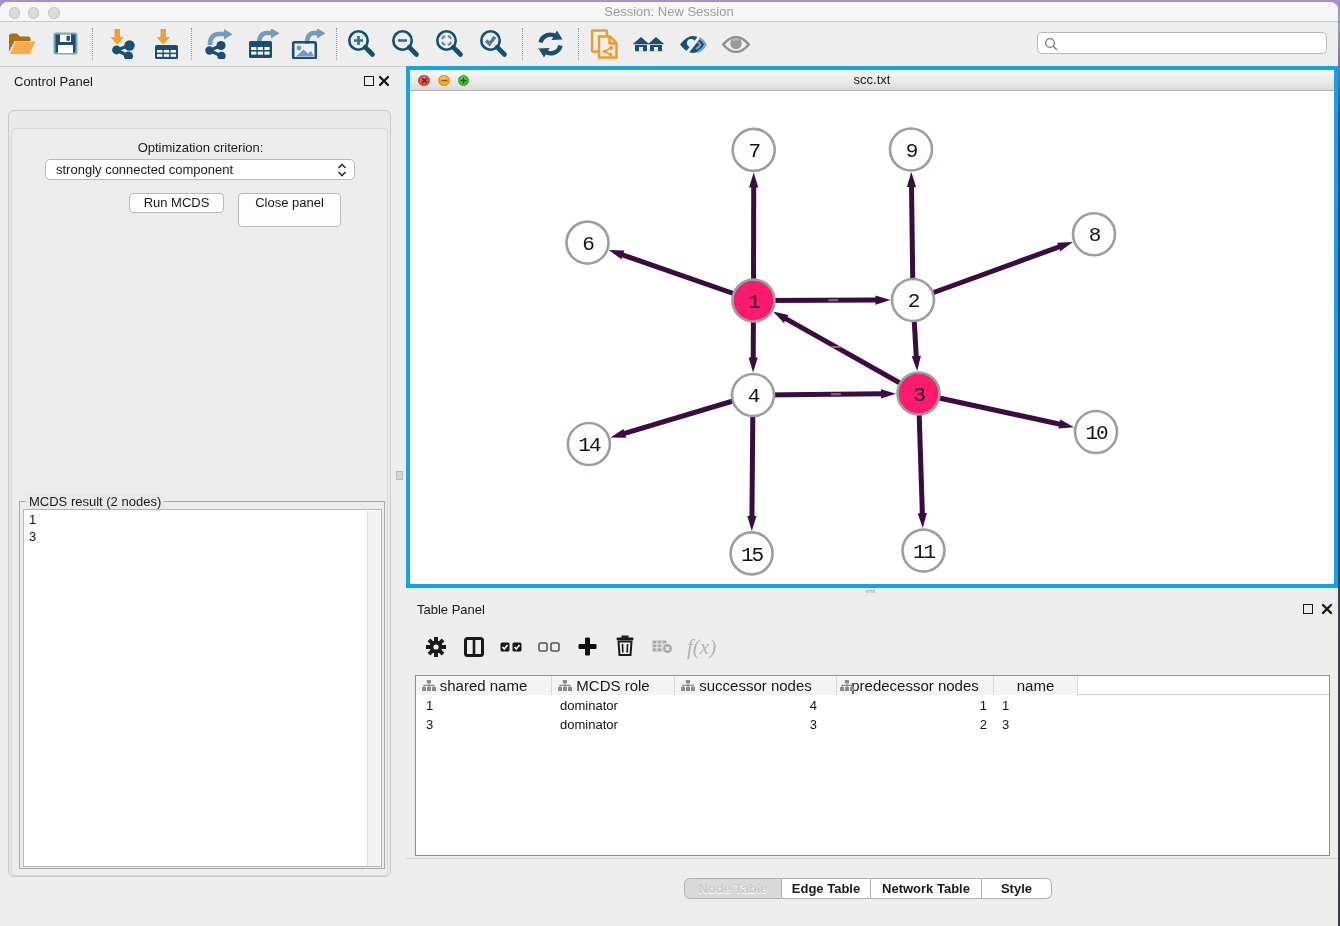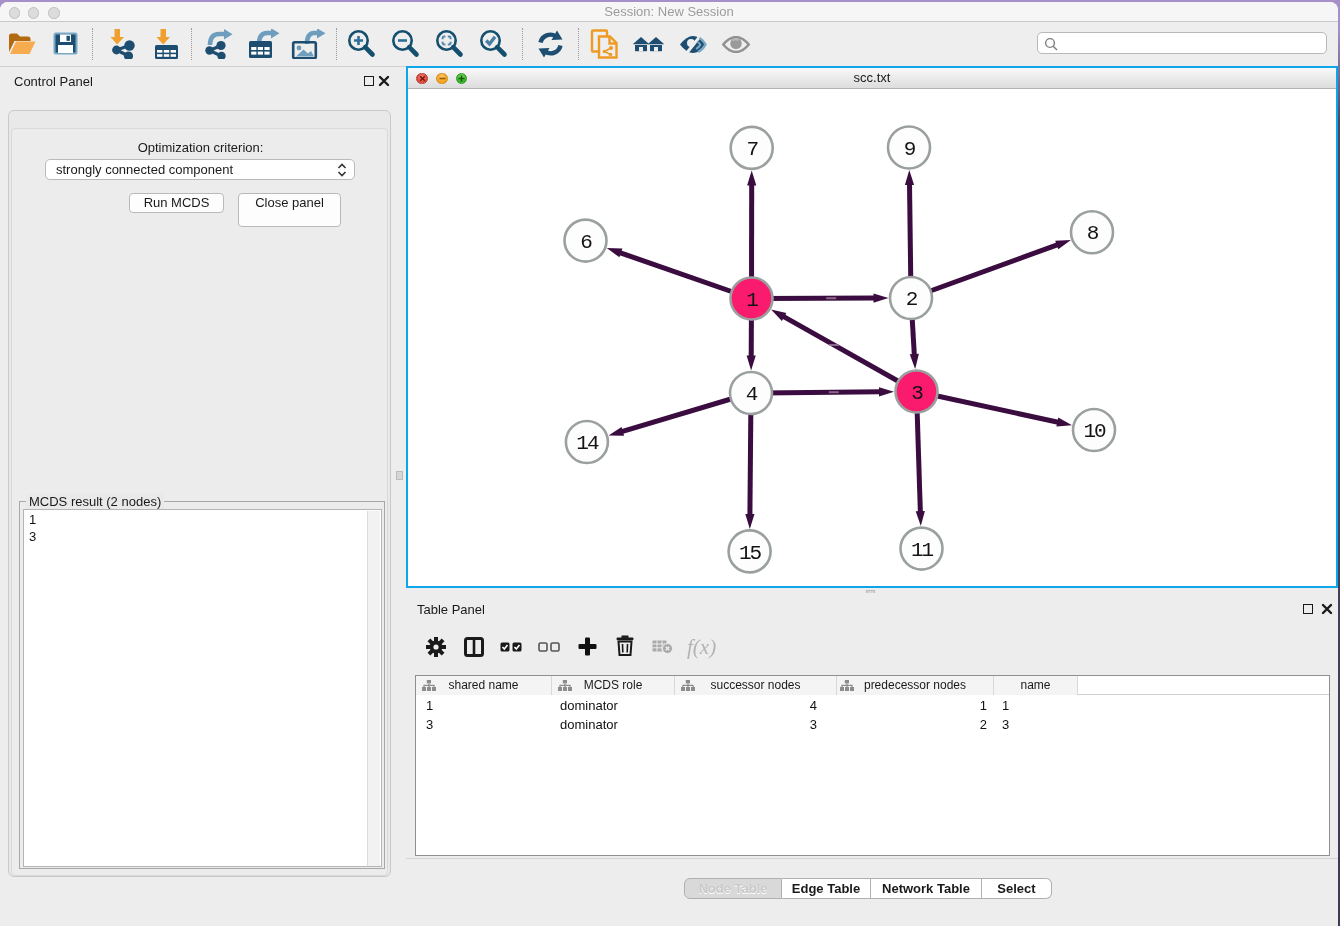--- a/index.html
+++ b/index.html
@@ -10,27 +10,27 @@
 #titlebar .t { width:100%; text-align:center; font-size:13px; color:#9c9c9c; line-height:20px; }
 #toolbar { position:absolute; left:0; top:20px; width:100%; height:45px; background:#eeeeee; border-bottom:1px solid #cfcfcf; }
 .tsep { position:absolute; top:6px; height:32px; width:0; border-left:1px dotted #9a9a9a; }
 #search { position:absolute; left:1037px; top:9.5px; width:290px; height:22px; background:#fff; border:1px solid #b9b9b9; border-radius:5px; }
 #cpanel { position:absolute; left:0; top:65px; width:395px; height:824px; background:#ededed;padding-left:19px; }
 .paneltitle { font-size:13px; color:#1a1a1a; }
 .tab { position:absolute; top:0; height:23px; z-index:5; background:#fff; border:1px solid #b5b5b5; border-left:none; font-size:13px; font-weight:700; color:#1a1a1a; text-align:center; line-height:21px; }
 .seltab { background:#d9d9d9 !important; color:#c9c9c9 !important; text-shadow:0 1px 0 #fff; }
 #cbody { position:absolute; left:8px; top:43px; width:383px; height:767px; background:#e9e9e9; border:1px solid #c9c9c9; border-radius:6px; }
 .btn { position:absolute; background:#fdfdfd; border:1px solid #b9b9b9; border-radius:4px; font-size:13px; color:#1a1a1a; text-align:center;margin-left:34px; }
-#netframe { position:absolute; left:406px; top:64px; width:932px; height:522px; border:2px solid #0ea5e9; background:#fff; }
+#netframe { position:absolute; left:406px; top:64px; width:932px; height:522px; border:4px solid #0ea5e9; background:#fff; }
 #nettitle { position:absolute; left:0; top:0; width:100%; height:21px; background:linear-gradient(#f9f9f9,#dcdcdc); border-bottom:1px solid #b3b3b3; }
 .tl { position:absolute; top:4.5px; width:11.5px; height:11.5px; border-radius:50%; }
 .tl svg { display:block; margin:-0.5px 0 0 -0.5px; }
 #tablepanel { position:absolute; left:406px; top:591px; width:932px; height:296px; background:#ededed; }
 #statusbar { position:absolute; left:0; top:889px; width:100%; height:35px; background:#ededed; border-top:1px solid #c4c4c4; }
-.hdrcell { position:absolute; top:0; height:19px; border-right:1px solid #d8d8d8; font-size:12px; color:#1a1a1a; text-align:center; line-height:19px; }
+.hdrcell { position:absolute; top:0; height:19px; border-right:1px solid #d8d8d8; font-size:15px; color:#1a1a1a; text-align:center; line-height:19px; }
 .btab { position:absolute; top:0; height:20.5px; background:#fff; border:1px solid #b0b0b0; border-left:none; font-size:13px; font-weight:700; color:#1a1a1a; text-align:center; line-height:19px;margin-top:12px; }
 </style></head><body>
 <div id="win">
  <div id="titlebar">
   <div class="dot" style="left:8.5px"></div>
       <div class="dot" style="left:27.5px"></div>
       <div class="dot" style="left:48px"></div>
   <div class="t">Session: New Session</div>
  </div>
  <div id="toolbar">
@@ -386,16 +386,16 @@
         <span class="abs" style="left:500px;width:71px;text-align:right">2</span>
         <span class="abs" style="left:586px">3</span>
       </div>
     </div>
   </div>
   <div class="abs" style="left:0;top:264.5px;width:932px;height:0;border-top:1px solid #d4d4d4"></div>
   <div class="abs" style="left:0;top:273px;width:932px;height:21px">
     <div class="btab seltab" style="left:278px;width:98px;border-left:1px solid #b0b0b0;border-radius:6px 0 0 6px">Node Table</div>
     <div class="btab" style="left:376px;width:89px">Edge Table</div>
     <div class="btab" style="left:465px;width:111px">Network Table</div>
-    <div class="btab" style="left:576px;width:70px;border-radius:0 6px 6px 0">Select</div>
+    <div class="btab" style="left:576px;width:70px;border-radius:0 6px 6px 0">Style</div>
   </div>
  </div>
 
 </div>
 </body></html>

